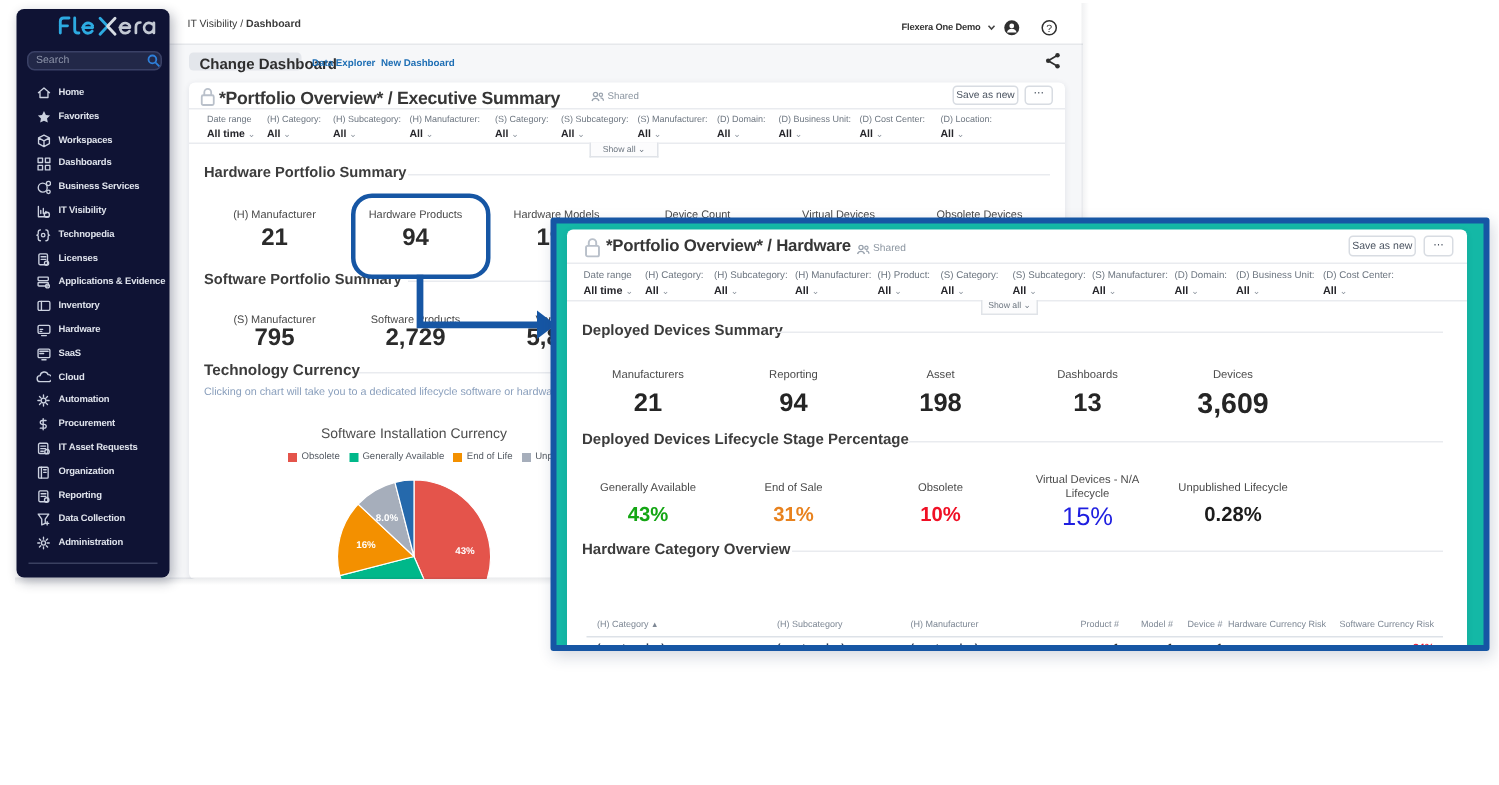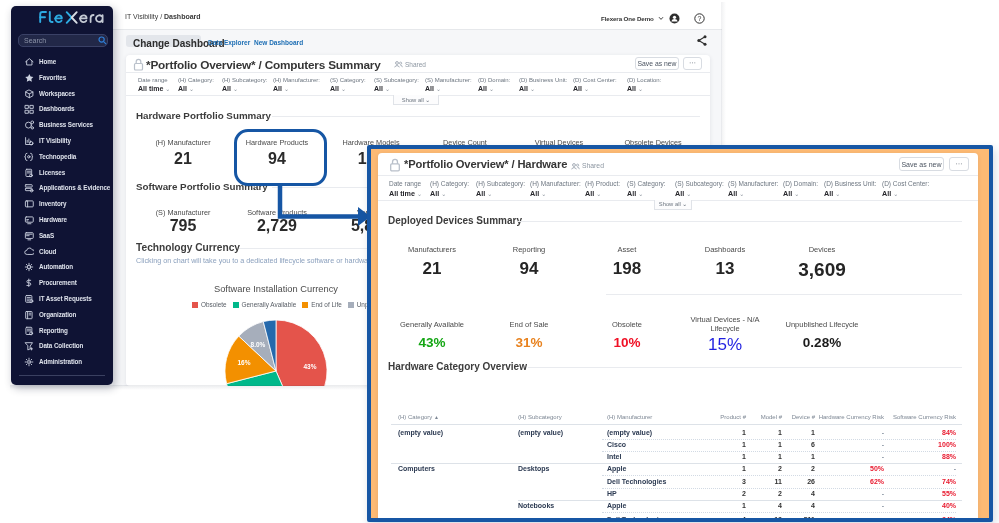--- a/index.html
+++ b/index.html
@@ -35,21 +35,21 @@
 <circle cx="8" cy="1.8" r="1.5" fill="#2f2f2f"></circle>
       <circle cx="1.8" cy="5.5" r="1.5" fill="#2f2f2f"></circle>
       <circle cx="8" cy="9.2" r="1.5" fill="#2f2f2f"></circle>
 <path d="M1.8 5.5L8 1.8M1.8 5.5L8 9.2" stroke="#2f2f2f" stroke-width="1.1" fill="none"></path>
     </svg>
 <div class="a" id="card" style="left:126px;top:55px;width:584px;height:331px;background:#fff;border-radius:4px;box-shadow:0 1px 4px rgba(25,40,70,.10)">
 <svg class="a" style="left:7px;top:3px" width="11" height="13" viewBox="0 0 11 13">
 <rect x="1.5" y="5.5" width="8" height="6.5" rx="1" fill="none" stroke="#b9c0ca" stroke-width="1.2"></rect>
 <path d="M3.2 5.5V3.6a2.3 2.3 0 0 1 4.6 0v1.9" fill="none" stroke="#b9c0ca" stroke-width="1.2"></path>
       </svg>
-<div class="a" style="left:20px;top:3px;font-size:11.8px;font-weight:bold;color:#363636;letter-spacing:-0.2px">*Portfolio Overview* / Computers Summary</div>
+<div class="a" style="left:20px;top:3px;font-size:11.8px;font-weight:bold;color:#363636;letter-spacing:-0.2px">*Portfolio Overview* / Executive Summary</div>
 <svg class="a" style="left:268px;top:6px" width="9" height="7" viewBox="0 0 9 7">
 <circle cx="3" cy="2" r="1.4" fill="none" stroke="#9aa3ae" stroke-width="0.9"></circle>
         <path d="M0.7 6.3a2.4 2.4 0 0 1 4.6 0" fill="none" stroke="#9aa3ae" stroke-width="0.9"></path>
 <circle cx="6.6" cy="2.2" r="1.1" fill="none" stroke="#9aa3ae" stroke-width="0.8"></circle>
         <path d="M6.3 4.2a2 2 0 0 1 2 2" fill="none" stroke="#9aa3ae" stroke-width="0.8"></path>
       </svg>
 <div class="a" style="left:279px;top:6px;font-size:6.5px;color:#8c96a1">Shared</div>
 <div class="a ct" style="left:509px;top:2px;width:44px;height:13px;border:1px solid #d8dce2;border-radius:3px;font-size:6.8px;color:#4a5360;line-height:12px;background:#fff">Save as new</div>
 <div class="a ct" style="left:557px;top:2px;width:19px;height:13px;border:1px solid #d8dce2;border-radius:3px;font-size:7px;color:#4a5360;line-height:10px;background:#fff">⋯</div>
 <div class="a" style="left:0;top:17px;width:584px;height:1px;background:#e9ebef"></div>
@@ -301,21 +301,21 @@
       </g>
     </svg>
 <div class="a" style="left:28px;top:352.2px;font-size:6.3px;font-weight:bold;color:#dfe3ec;letter-spacing:-0.1px;white-space:nowrap">Administration</div>
 <div class="a" style="left:8px;top:369px;width:86px;height:1px;background:#3a4060"></div>
 </div>
 <div class="a" style="left:234px;top:129px;width:93px;height:57px;border:3.5px solid #1656a4;border-radius:14px"></div>
 <svg class="a" style="left:276px;top:183px" width="96" height="46" viewBox="0 0 96 46">
 <path d="M4 0V33.5H83" fill="none" stroke="#1656a4" stroke-width="4.5"></path>
 <path d="M82 24l12.5 9.5L82 43z" fill="#1656a4"></path>
   </svg>
-<div class="a" id="ov" style="left:367px;top:145px;width:626px;height:377px;border:4.5px solid #1656a4;background:#fdba74;overflow:hidden;border-radius:2px;box-shadow:2px 4px 10px rgba(30,50,90,.18)">
+<div class="a" id="ov" style="left:367px;top:145px;width:626px;height:289px;border:4.5px solid #1656a4;background:#14b8a6;overflow:hidden;border-radius:2px;box-shadow:2px 4px 10px rgba(30,50,90,.18)">
 <div class="a" id="ovcard" style="left:7px;top:4px;width:600px;height:400px;background:#fff;border-radius:4px;box-shadow:0 1px 4px rgba(25,40,70,.10)">
 <svg class="a" style="left:11px;top:5px" width="12" height="14" viewBox="0 0 11 13">
 <rect x="1.5" y="5.5" width="8" height="6.5" rx="1" fill="none" stroke="#b9c0ca" stroke-width="1.2"></rect>
 <path d="M3.2 5.5V3.6a2.3 2.3 0 0 1 4.6 0v1.9" fill="none" stroke="#b9c0ca" stroke-width="1.2"></path>
       </svg>
 <div class="a" style="left:26px;top:5px;font-size:11.2px;font-weight:bold;color:#363636;letter-spacing:-0.15px">*Portfolio Overview* / Hardware</div>
 <svg class="a" style="left:193px;top:10px" width="9" height="7" viewBox="0 0 9 7">
 <circle cx="3" cy="2" r="1.4" fill="none" stroke="#9aa3ae" stroke-width="0.9"></circle>
         <path d="M0.7 6.3a2.4 2.4 0 0 1 4.6 0" fill="none" stroke="#9aa3ae" stroke-width="0.9"></path>
 <circle cx="6.6" cy="2.2" r="1.1" fill="none" stroke="#9aa3ae" stroke-width="0.8"></circle>
@@ -354,20 +354,21 @@
 <div class="a ct" style="left:6px;top:92px;width:96px;font-size:7.5px;color:#4a4a4a">Manufacturers</div>
 <div class="a ct" style="left:6px;top:106px;width:96px;font-size:17px;font-weight:bold;color:#252525">21</div>
 <div class="a ct" style="left:103px;top:92px;width:96px;font-size:7.5px;color:#4a4a4a">Reporting</div>
 <div class="a ct" style="left:103px;top:106px;width:96px;font-size:17px;font-weight:bold;color:#252525">94</div>
 <div class="a ct" style="left:201px;top:92px;width:96px;font-size:7.5px;color:#4a4a4a">Asset</div>
 <div class="a ct" style="left:201px;top:106px;width:96px;font-size:17px;font-weight:bold;color:#252525">198</div>
 <div class="a ct" style="left:299px;top:92px;width:96px;font-size:7.5px;color:#4a4a4a">Dashboards</div>
 <div class="a ct" style="left:299px;top:106px;width:96px;font-size:17px;font-weight:bold;color:#252525">13</div>
 <div class="a ct" style="left:396px;top:92px;width:96px;font-size:7.5px;color:#4a4a4a">Devices</div>
 <div class="a ct" style="left:396px;top:106px;width:96px;font-size:19px;font-weight:bold;color:#252525">3,609</div>
+<div class="a hd" style="left:10px;top:135px;font-size:10px">Deployed Devices Lifecycle Stage Percentage</div>
 <div class="a" style="left:228px;top:141px;width:356px;height:1px;background:#e9ebef"></div>
 <div class="a ct" style="left:4px;top:167px;width:100px;font-size:7.5px;color:#4a4a4a;line-height:9px">Generally Available</div>
 <div class="a ct" style="left:4px;top:182px;width:100px;font-size:13.5px;font-weight:bold;color:#14a614">43%</div>
 <div class="a ct" style="left:101px;top:167px;width:100px;font-size:7.5px;color:#4a4a4a;line-height:9px">End of Sale</div>
 <div class="a ct" style="left:101px;top:182px;width:100px;font-size:13.5px;font-weight:bold;color:#e8821e">31%</div>
 <div class="a ct" style="left:199px;top:167px;width:100px;font-size:7.5px;color:#4a4a4a;line-height:9px">Obsolete</div>
 <div class="a ct" style="left:199px;top:182px;width:100px;font-size:13.5px;font-weight:bold;color:#f01025">10%</div>
 <div class="a ct" style="left:297px;top:162px;width:100px;font-size:7.5px;color:#4a4a4a;line-height:9px">Virtual Devices - N/A<br>Lifecycle</div>
 <div class="a ct" style="left:297px;top:182px;width:100px;font-size:17px;font-weight:normal;color:#1f1fe0">15%</div>
 <div class="a ct" style="left:394px;top:167px;width:100px;font-size:7.5px;color:#4a4a4a;line-height:9px">Unpublished Lifecycle</div>

